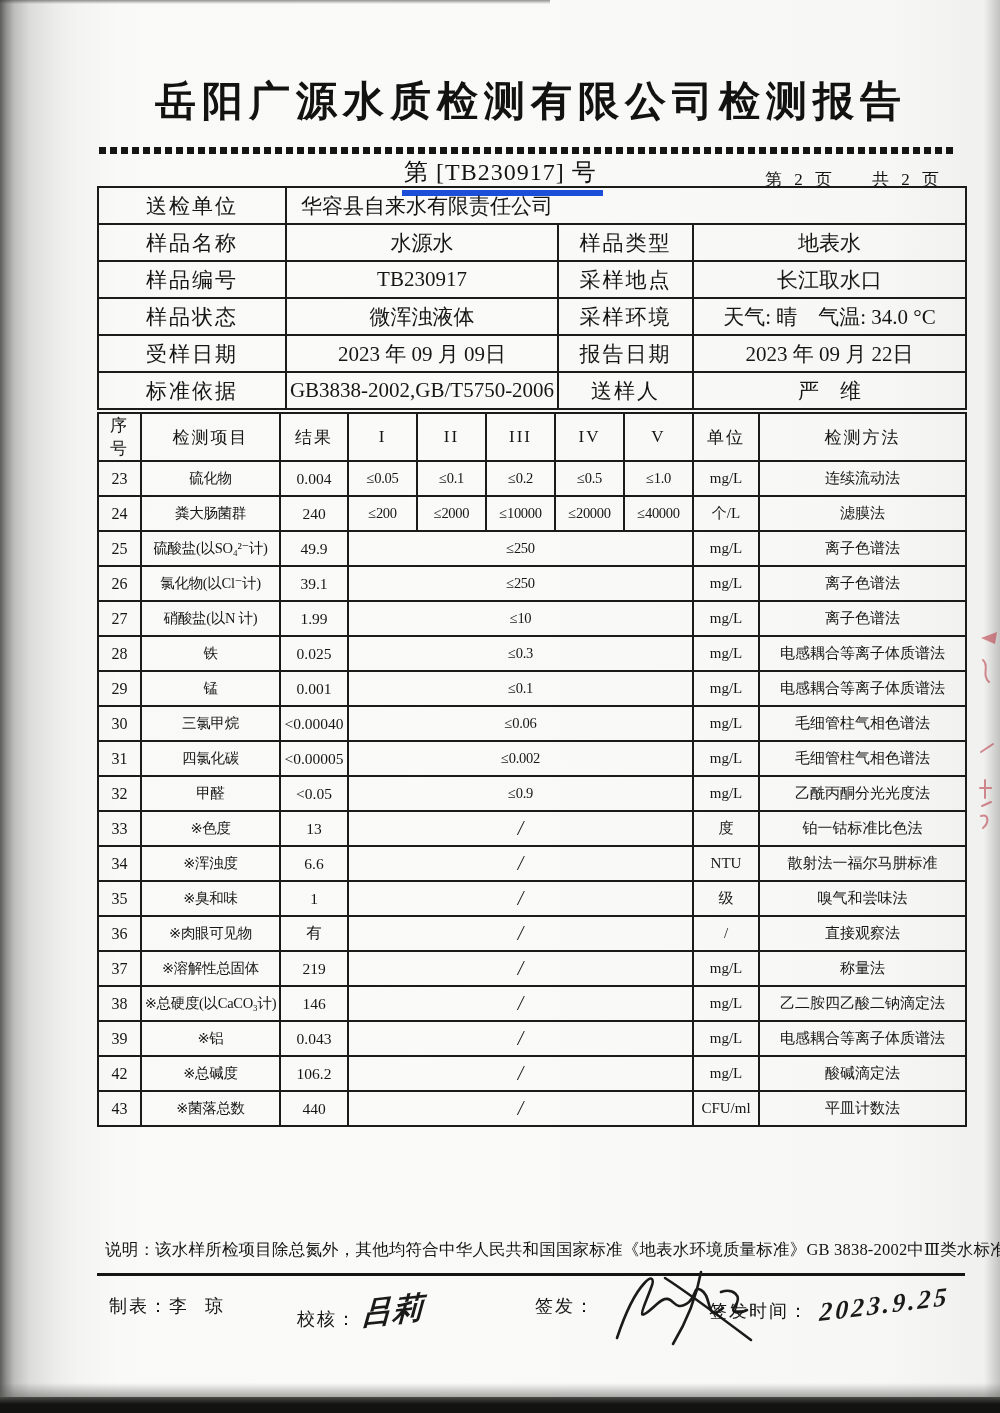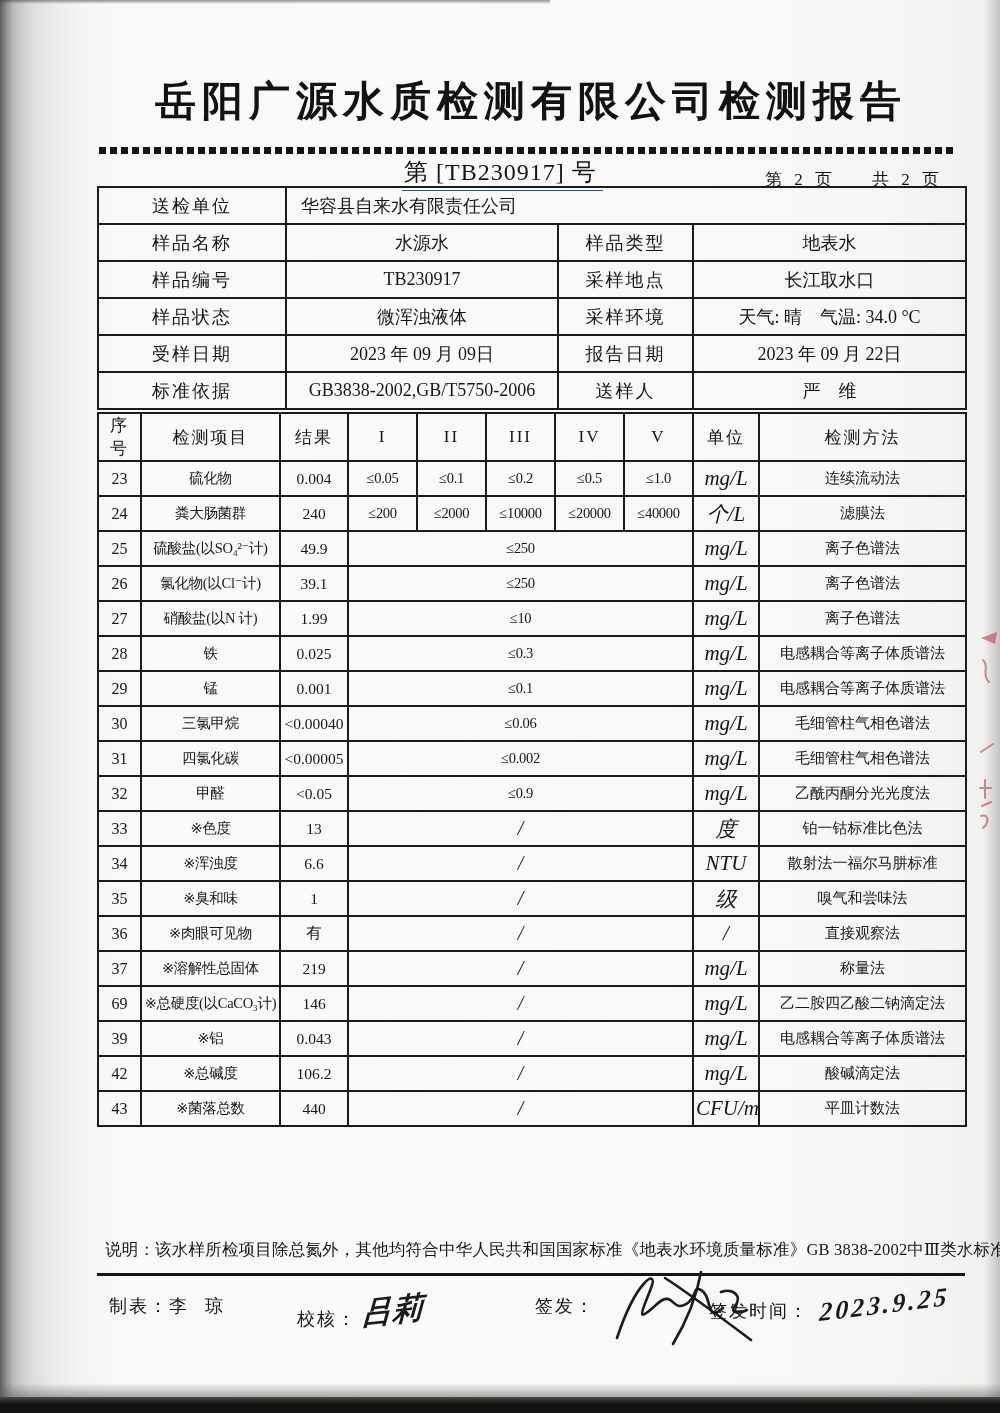--- a/index.html
+++ b/index.html
@@ -14,40 +14,40 @@
   .right-shade{position:absolute;right:0;top:0;bottom:0;width:16px;background:linear-gradient(270deg,rgba(110,110,108,.35),rgba(110,110,108,0));}
   .bottom-shadow{position:absolute;left:0;right:0;bottom:16px;height:14px;background:linear-gradient(180deg,rgba(0,0,0,0),rgba(90,90,86,.5));}
   .bottom-band{position:absolute;left:0;right:0;bottom:0;height:16px;background:linear-gradient(180deg,#4a4a46,#121210 45%);}
 
   .title{position:absolute;left:97px;top:74px;width:868px;text-align:center;
     font-family:"Liberation Sans","DejaVu Sans",sans-serif;font-weight:700;
     font-size:41px;letter-spacing:6px;color:#121210;white-space:nowrap;}
   .dotted-rule{position:absolute;left:99px;top:147px;width:858px;height:7px;
     background:repeating-linear-gradient(90deg,#151513 0 7px,transparent 7px 11px);}
   .report-no{position:absolute;left:402px;top:156px;font-size:24px;letter-spacing:1px;
-    border-bottom:1px solid #1d4ed8;padding:0 6px 2px 2px;color:#141412;}
+    border-bottom:6px solid #1d4ed8;padding:0 6px 2px 2px;color:#141412;}
   .pageinfo{position:absolute;top:168px;font-size:17px;letter-spacing:4px;color:#141412;}
   .pageinfo.p1{left:765px;}
   .pageinfo.p2{left:872px;}
 
   table{border-collapse:collapse;table-layout:fixed;position:absolute;left:97px;background:transparent;}
   td,th{border:2px solid #1b1b19;padding:0 2px;overflow:hidden;color:#161614;font-weight:normal;}
   #info-table{top:186px;width:868px;}
-  #info-table td{height:35px;text-align:center;font-size:18px;}
+  #info-table td{height:35px;text-align:center;font-size:21px;}
   #info-table td.label{letter-spacing:2px;}
   #info-table td.value-left{text-align:left;padding-left:14px;margin-top:9px;}
   #results-table{top:412px;width:868px;}
   #results-table th{height:37px;font-size:17px;letter-spacing:2px;}
   #results-table td{height:33px;text-align:center;}
   #results-table td.no{font-size:16px;}
   #results-table td.item{font-size:14.5px;letter-spacing:-0.3px;white-space:nowrap;font-family:"Liberation Serif","DejaVu Serif","DejaVu Sans",serif;}
   #results-table td.result{font-size:15.5px;}
   #results-table td.limit{font-size:14.5px;letter-spacing:-0.3px;}
   #results-table td.slash{font-size:20px;font-style:italic;}
-  #results-table td.unit{font-size:21px;font-style:italic;}
+  #results-table td.unit{font-size:15px;}
   #results-table td.method{font-size:15px;letter-spacing:0;white-space:nowrap;border-radius:14px;}
 
   .note{position:absolute;left:97px;top:1231px;width:856px;padding:8px 4px 12px 8px;
     border-bottom:3px solid #151513;font-size:16.5px;letter-spacing:0.2px;color:#151513;white-space:nowrap;}
 
   .footer{position:absolute;left:97px;top:1286px;width:868px;height:90px;font-size:18px;}
   .footer .lbl{letter-spacing:2px;}
   .sig-maker{position:absolute;left:12px;top:8px;}
   .sig-check{position:absolute;left:200px;top:8px;}
   .hand-name{display:inline-block;font-size:31px;font-weight:600;font-style:italic;
@@ -270,21 +270,21 @@
       </tr>
       <tr>
         <td class="no">37</td>
         <td class="item">※溶解性总固体</td>
         <td class="result">219</td>
         <td class="slash" colspan="5">/</td>
         <td class="unit">mg/L</td>
         <td class="method">称量法</td>
       </tr>
       <tr>
-        <td class="no">69</td>
+        <td class="no">38</td>
         <td class="item">※总硬度(以CaCO₃计)</td>
         <td class="result">146</td>
         <td class="slash" colspan="5">/</td>
         <td class="unit">mg/L</td>
         <td class="method">乙二胺四乙酸二钠滴定法</td>
       </tr>
       <tr>
         <td class="no">39</td>
         <td class="item">※铝</td>
         <td class="result">0.043</td>

